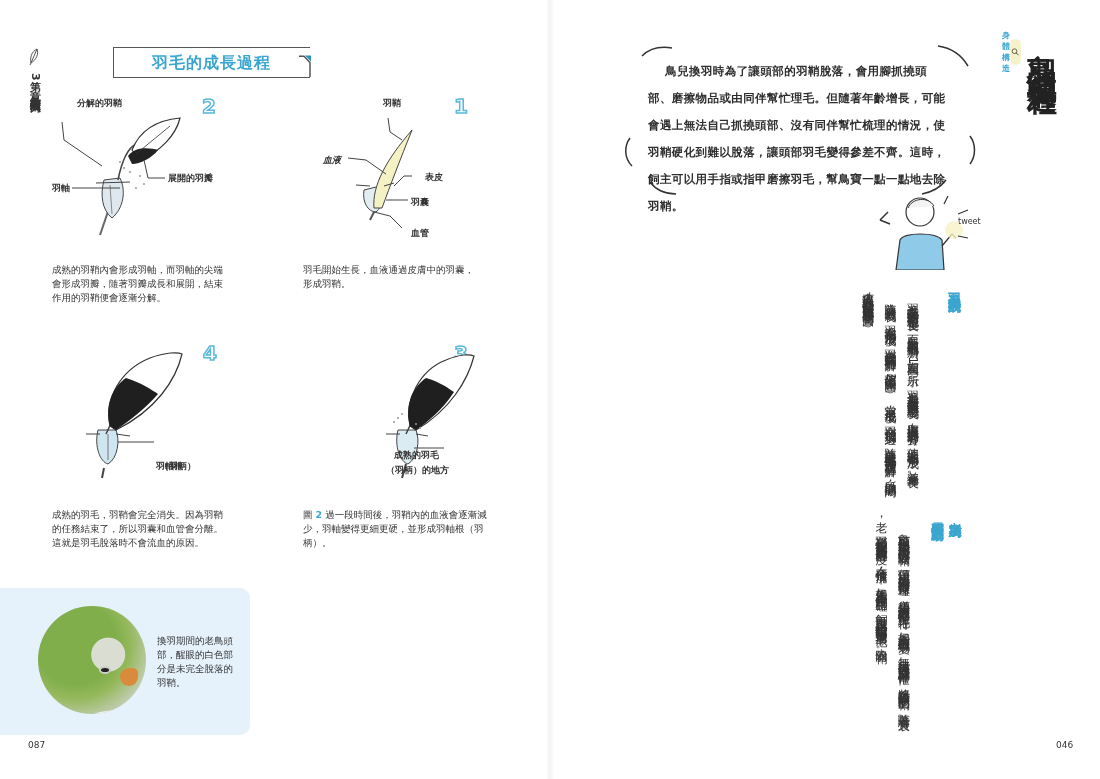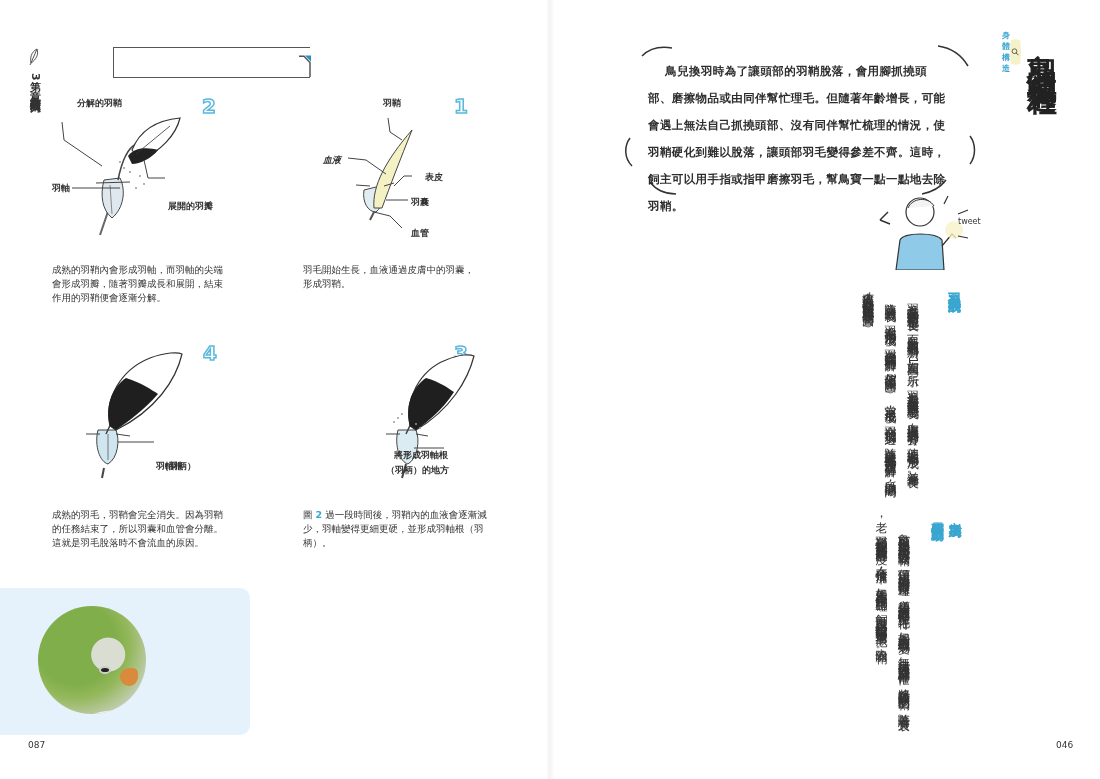--- a/index.html
+++ b/index.html
@@ -72,20 +72,21 @@
   </svg>
   <span class="vt">第3章 鳥寶身體大不同</span>
 </div>
 
 <div class="title-frame">
   <div class="box"></div>
   <svg class="corner" viewBox="0 0 12 12" style="right:-1px;top:-1px;width:12px;height:31px;">
     <path d="M0 0.75 L5 0.75 L11 7 L11 30.25 L0 30.25" fill="none" stroke="#555" stroke-width="1.5"></path>
     <path d="M6 0 L12 0 L12 6 Z" fill="#2a8fc0"></path>
   </svg>
+  <div class="text">羽毛的成長過程</div>
 </div>
 
 <div class="fig-num" style="left:202px;top:94px;">2</div>
 <svg class="fig" style="left:40px;top:90px;" width="230" height="160">
   <path d="M60 145 L76 98" stroke="#666" stroke-width="2"></path>
   <path d="M64 90 C60 105 62 120 72 128 C84 118 86 100 80 88 Z" fill="#dfe8ee" stroke="#444" stroke-width="1"></path>
   <path d="M70 95 L72 124" stroke="#888" stroke-width="1"></path>
   <path d="M56 93 L90 92" stroke="#444" stroke-width="1"></path>
   <path d="M78 90 C82 70 88 58 96 54" stroke="#444" stroke-width="1.5" fill="none"></path>
   <path d="M92 60 C100 40 118 30 140 28 C136 45 120 62 100 70 Z" fill="#fff" stroke="#333" stroke-width="1.2"></path>
@@ -98,21 +99,21 @@
     <circle cx="104" cy="94" r="1"></circle>
       <circle cx="96" cy="98" r="1"></circle>
       <circle cx="80" cy="72" r="1"></circle>
   </g>
   <polyline points="22,32 24,50 62,76" fill="none" stroke="#444" stroke-width="1"></polyline>
   <line x1="32" y1="98" x2="80" y2="98" stroke="#444" stroke-width="1"></line>
   <polyline points="104,70 108,88 125,88" fill="none" stroke="#444" stroke-width="1"></polyline>
 </svg>
 <div class="lbl" style="left:77px;top:97px;">分解的羽鞘</div>
 <div class="lbl" style="left:52px;top:182px;">羽軸</div>
-<div class="lbl" style="left:168px;top:172px;margin-top:28px;">展開的羽瓣</div>
+<div class="lbl" style="left:168px;top:172px;">展開的羽瓣</div>
 
 <div class="fig-num" style="left:454px;top:94px;">1</div>
 <svg class="fig" style="left:290px;top:90px;" width="190" height="160">
   <path d="M80 130 L86 118" stroke="#555" stroke-width="2"></path>
   <path d="M74 100 C72 112 78 122 86 122 C94 116 94 102 90 96 Z" fill="#e2edf2" stroke="#444" stroke-width="1"></path>
   <path d="M84 118 C82 96 96 70 122 40 C110 70 100 96 92 118 Z" fill="#f4f1c4" stroke="#444" stroke-width="1"></path>
   <path d="M66 95 L80 96 M94 96 L104 93" stroke="#444" stroke-width="1"></path>
   <polyline points="98,28 100,42 112,50" fill="none" stroke="#444" stroke-width="1"></polyline>
   <polyline points="58,68 76,70 96,84" fill="none" stroke="#444" stroke-width="1"></polyline>
   <polyline points="122,86 114,86 104,96" fill="none" stroke="#444" stroke-width="1"></polyline>
@@ -152,32 +153,33 @@
   <path d="M70 96 C64 74 74 56 86 48 C100 52 108 58 114 62 C102 80 90 90 76 100 Z" fill="#1f1f1f"></path>
   <g fill="#9a9a9a">
     <circle cx="58" cy="88" r="1"></circle>
       <circle cx="62" cy="84" r="1"></circle>
       <circle cx="76" cy="94" r="1"></circle>
       <circle cx="80" cy="98" r="1"></circle>
       <circle cx="54" cy="92" r="1"></circle>
   </g>
   <line x1="74" y1="118" x2="104" y2="118" stroke="#444" stroke-width="1"></line>
 </svg>
-<div class="lbl" style="left:394px;top:449px;">將形成羽軸根</div>
+<div class="lbl" style="left:394px;top:449px;">成熟的羽毛</div>
 <div class="lbl" style="left:386px;top:464px;">（羽柄）的地方</div>
 
 <div class="cap" style="left:52px;top:508px;width:180px;">成熟的羽毛，羽鞘會完全消失。因為羽鞘的任務結束了，所以羽囊和血管會分離。這就是羽毛脫落時不會流血的原因。</div>
 <div class="cap" style="left:303px;top:508px;width:188px;"><span>圖</span> <span class="hl">2</span> <span>過一段時間後，羽鞘內的血液會逐漸減少，羽軸變得更細更硬，並形成羽軸根（羽柄）。</span></div>
 
 <div class="photo-box">
   <div class="photo-circle">
     <div class="bib"></div>
     <div class="eye"></div>
     <div class="beak" style="left:82px;top:62px;width:18px;height:18px;"></div>
   </div>
+  <div class="photo-caption">換羽期間的老鳥頭部，醒眼的白色部分是未完全脫落的羽鞘。</div>
 </div>
 
 <div class="pagenum" style="left:28px;">087</div>
 
 <svg class="bubble" viewBox="0 0 360 155">
   <path d="M22 14 C30 6 40 4 52 6" fill="none" stroke="#333" stroke-width="1.5"></path>
   <path d="M318 4 C332 6 342 14 348 24" fill="none" stroke="#333" stroke-width="1.5"></path>
   <path d="M10 96 C4 104 4 116 12 124" fill="none" stroke="#333" stroke-width="1.5"></path>
   <path d="M350 94 C356 102 356 114 350 122" fill="none" stroke="#333" stroke-width="1.5"></path>
   <path d="M30 140 C36 148 46 152 56 152" fill="none" stroke="#333" stroke-width="1.5"></path>

